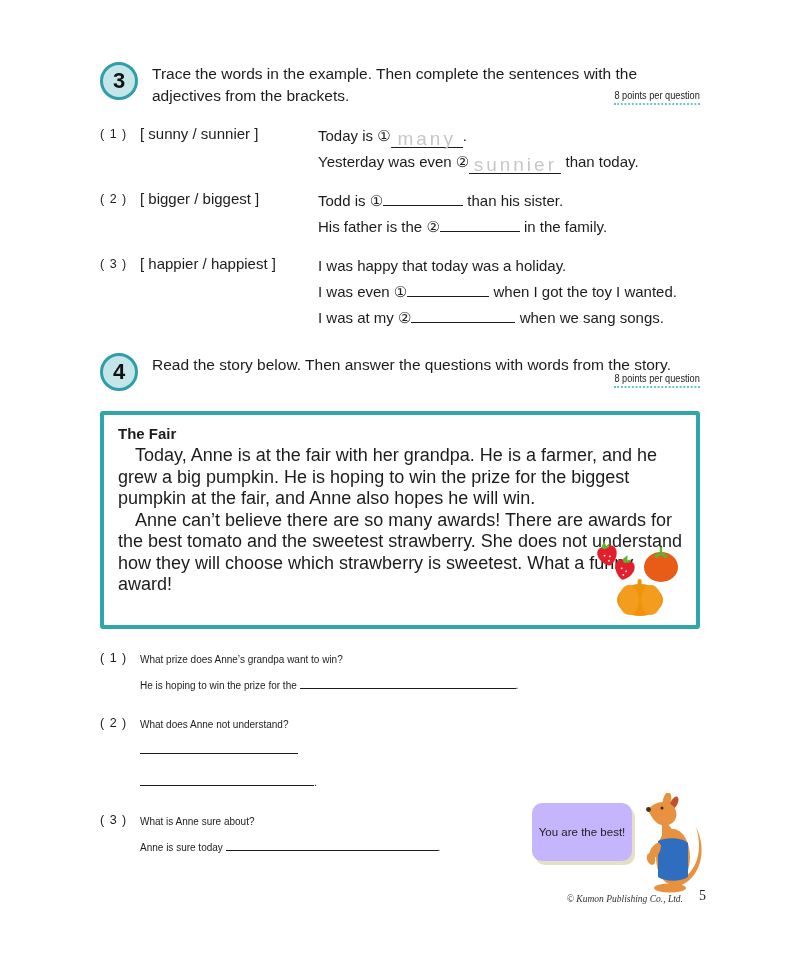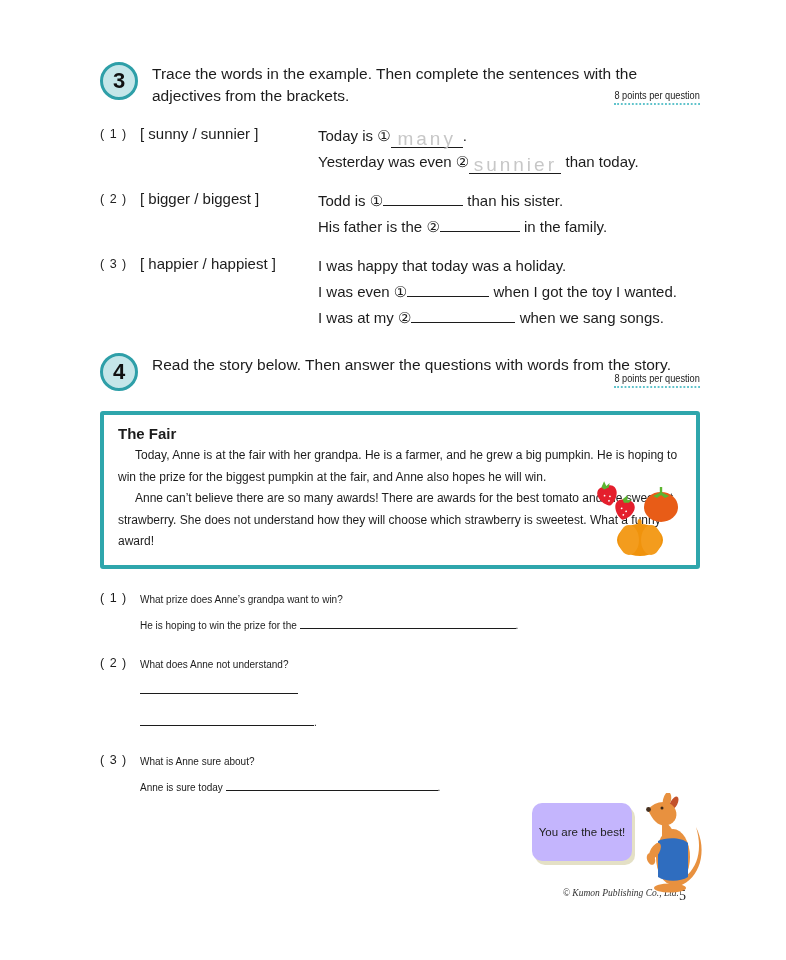--- a/index.html
+++ b/index.html
@@ -63,25 +63,25 @@
   }
 
   
   .sec4 { margin-top: 20px; }
   .sec4 .instructions { max-width: 565px; }
 
   .story-box {
     margin-top: 20px;
     border: 4px solid #2ea6ac;
     border-radius: 3px;
-    padding: 10px 14px 12px 14px;
+    padding: 10px 14px 29px 14px;
     position: relative;
   }
   .story-title { font-size: 15px; font-weight: bold; margin-bottom: 3px; }
-  .story-box p { font-size: 12px; line-height: 21.5px; text-indent: 17px; }
+  .story-box p { font-size: 18px; line-height: 21.5px; text-indent: 17px; }
   .story-box p.wrap { padding-right: 96px; }
   .fruits { position: absolute; right: 8px; bottom: 8px; }
 
   
   .questions { margin-top: 18px; }
   .q-item { display: flex; margin-bottom: 13px; }
   .q-label { flex: none; width: 40px; font-size: 12.5px; letter-spacing: 1px; padding-top: 4px; }
   .q-body { flex: 1; font-size: 10px; line-height: 26px; }
 
   
@@ -93,22 +93,22 @@
     border-radius: 10px;
     box-shadow: 3px 4px 0 rgba(205, 198, 150, 0.55);
     display: flex; align-items: center; justify-content: center;
     font-size: 11.5px; color: #222;
     z-index: 1;
   }
   .kangaroo { position: absolute; left: 92px; top: 0; z-index: 2; }
 
   
   .footer {
-    position: absolute; top: 888px; right: 100px;
-    display: flex; align-items: flex-start; 
+    position: absolute; top: 888px; right: 80px;
+    display: flex; align-items: flex-end; gap: 16px;
   }
   .copyright { font-family: "Liberation Serif", serif; font-style: italic; font-size: 9.5px; color: #333; }
   .page-num { font-family: "Liberation Serif", serif; font-size: 14px; color: #222; }
 </style>
 </head>
 <body>
 
 <div class="sheet">
 
   <div class="sec-header sec3">

